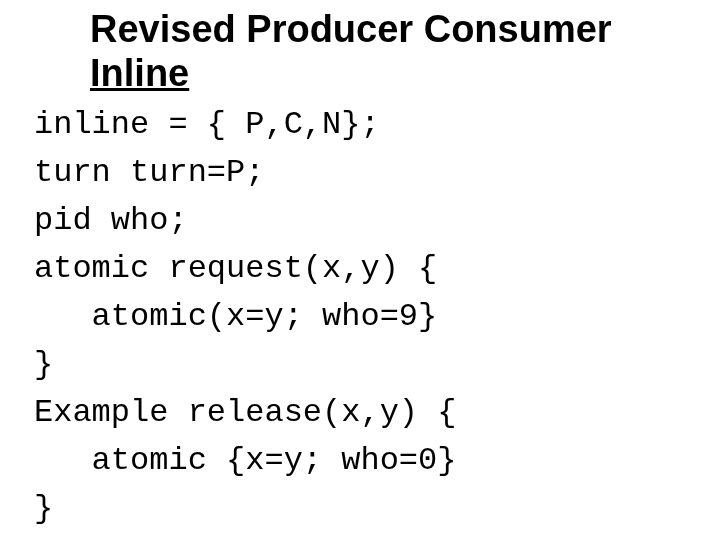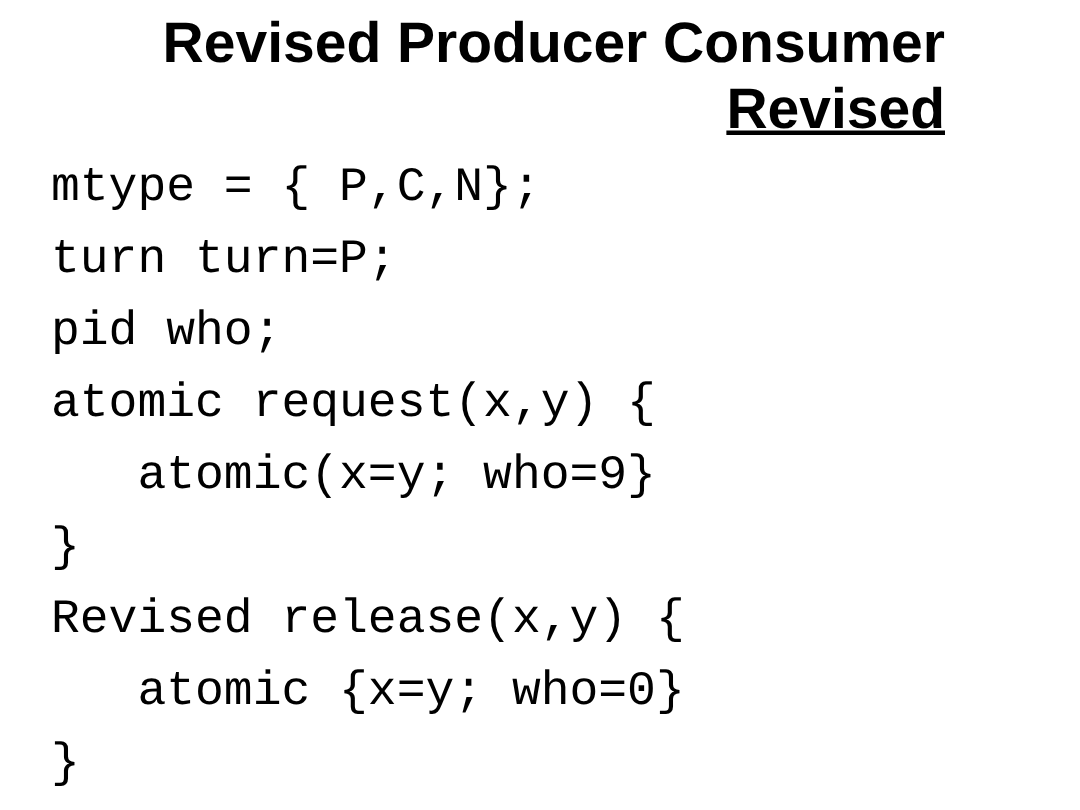--- a/index.html
+++ b/index.html
@@ -13,21 +13,21 @@
   }
   .slide {
     box-sizing: border-box;
     width: 720px;
     height: 540px;
     padding: 8px 30px 20px 30px;
   }
   .title {
     font-weight: bold;
     font-size: 38px;
-    text-align: right;
+    text-align: left;
     line-height: 1.15;
     margin: 0 0 6px 0;
     padding-left: 60px;
     padding-right: 60px;
   }
   .title .underline {
     text-decoration: underline;
   }
   .code {
     font-family: "Courier New", Courier, monospace;
@@ -36,24 +36,24 @@
     white-space: pre;
     margin-left: 4px;
   }
 </style>
 </head>
 <body>
 
 <div class="slide">
   <h1 class="title">
     <span>Revised Producer Consumer</span><br>
-    <span class="underline">Revised</span>
+    <span class="underline">Inline</span>
   </h1>
-  <div class="code"><span>mtype = { P,C,N};</span>
+  <div class="code"><span>inline = { P,C,N};</span>
 <span>turn turn=P;</span>
 <span>pid who;</span>
 <span>atomic request(x,y) {</span>
 <span>   atomic(x=y; who=9}</span>
 <span>}</span>
-<span>Revised release(x,y) {</span>
+<span>Example release(x,y) {</span>
 <span>   atomic {x=y; who=0}</span>
 <span>}</span></div>
 </div>
 
 </body></html>

